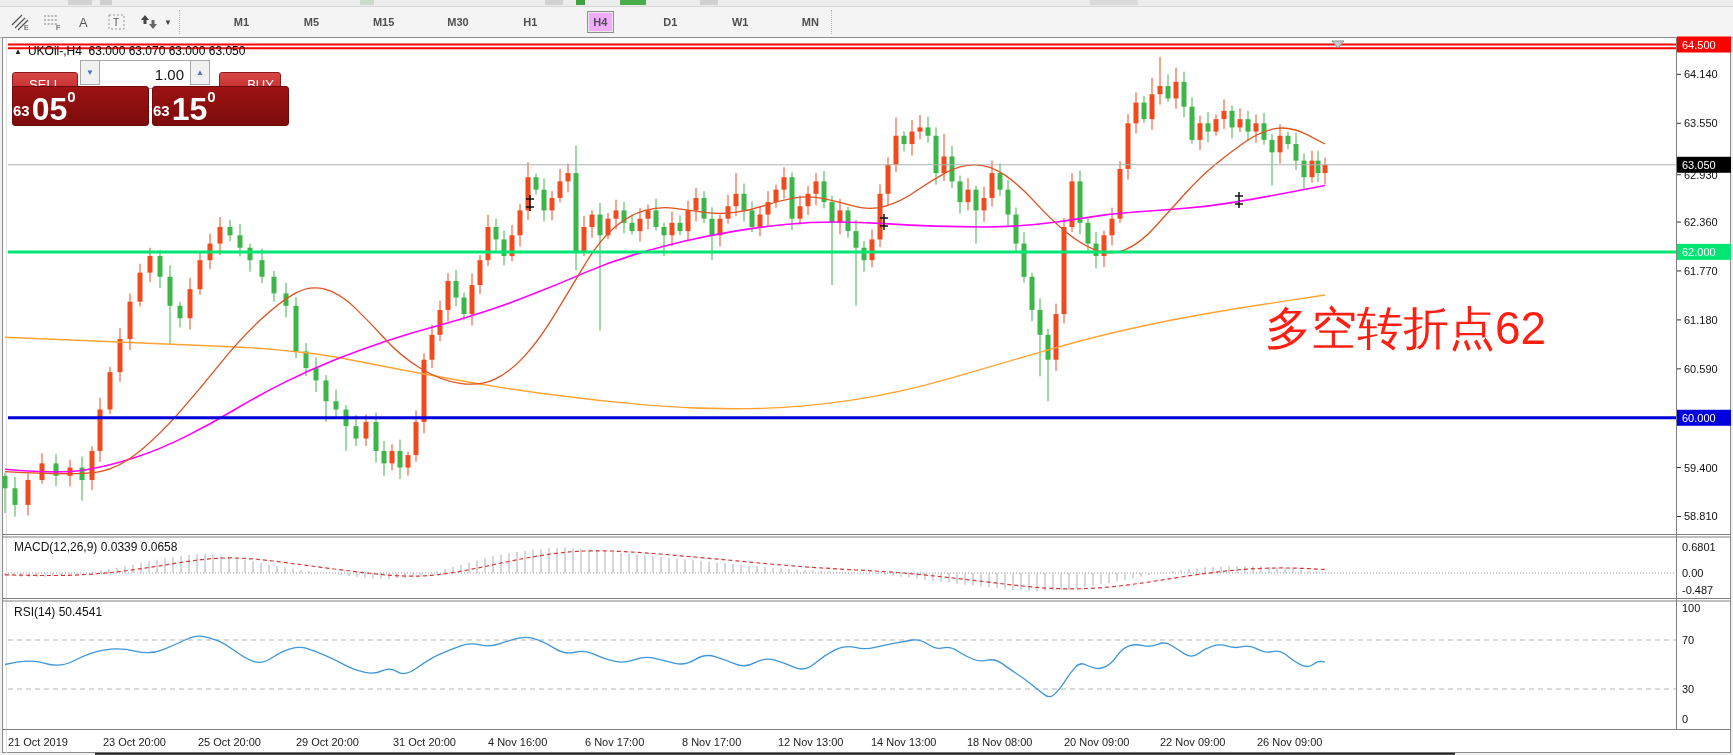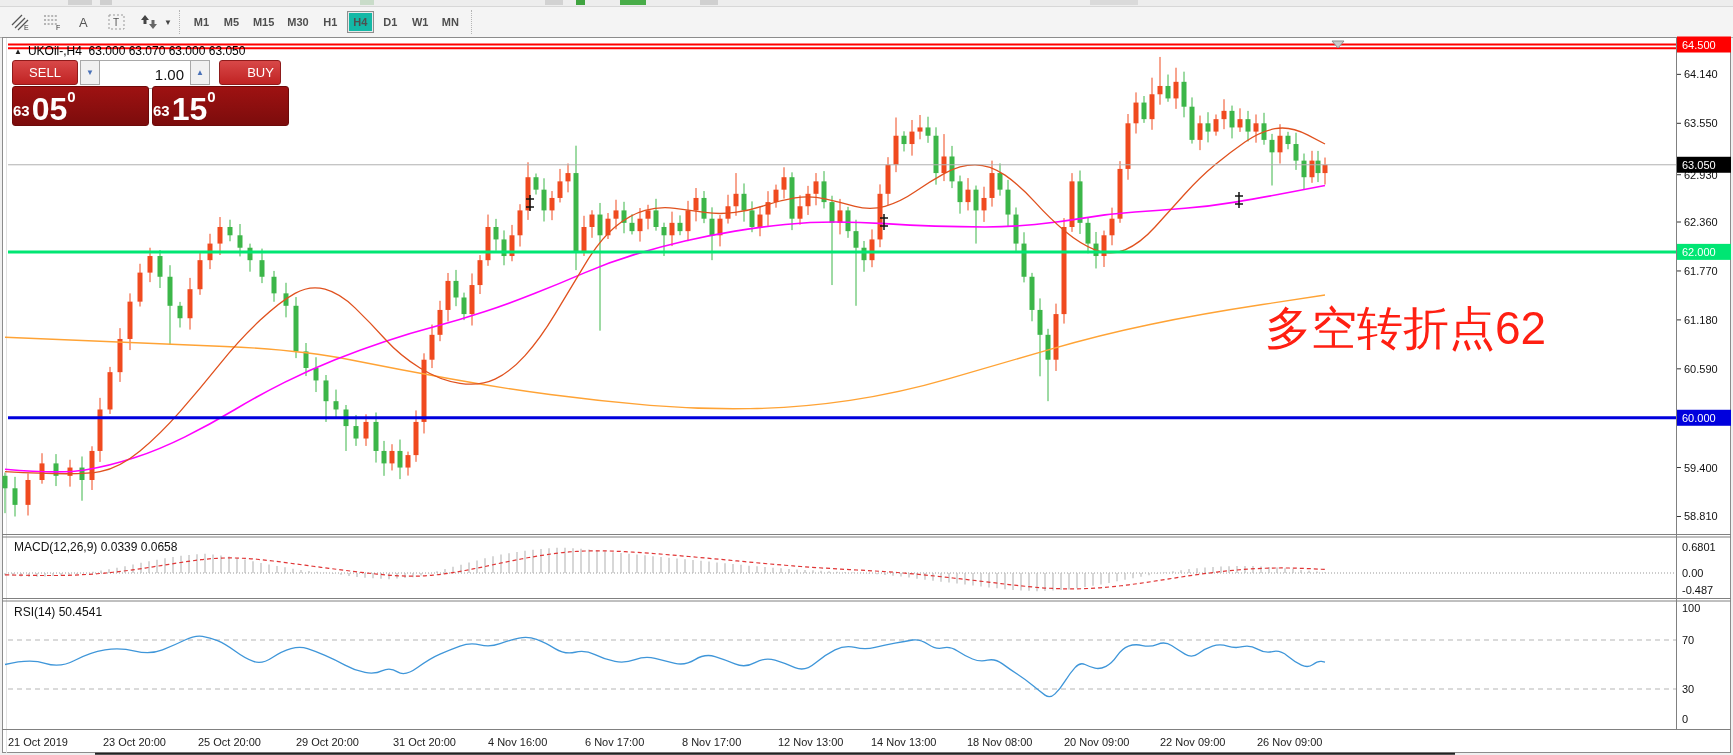--- a/index.html
+++ b/index.html
@@ -10,32 +10,32 @@
   .top-strip .frag{position:absolute;top:0;height:5px;}
   
   .toolbar{position:absolute;left:0;top:7px;width:1733px;height:30px;background:#f4f4f4;
            border-bottom:1px solid #b0b0b0;display:flex;align-items:center;}
   .tb-icons{display:flex;align-items:center;gap:6px;padding-left:8px;}
   .tb-btn{width:26px;height:24px;display:flex;align-items:center;justify-content:center;background:transparent;border:none;padding:0;cursor:pointer;}
   .tb-sep{width:1px;height:24px;border-left:1px dotted #b5b5b5;margin:0 7px;}
   .tb-caret{font-size:8px;color:#444;margin-left:-4px;}
   .tb-frames{display:flex;align-items:center;gap:3px;}
   .tf-btn{min-width:27px;height:22px;padding:0 4px;background:transparent;border:1px solid transparent;
-          font-family:"Liberation Sans",sans-serif;font-size:11px;font-weight:bold;color:#4f4f4f;cursor:pointer;}
-  .tf-btn.active{background:#14b8a6;border:1px solid #8f8f8f;box-shadow:inset 0 0 0 1px #e8e8e8;}
+          font-family:"Liberation Sans",sans-serif;font-size:11px;font-weight:bold;color:#4f4f4f;cursor:pointer;margin-left:40px;}
+  .tf-btn.active{background:#f0abfc;border:1px solid #8f8f8f;box-shadow:inset 0 0 0 1px #e8e8e8;}
   
   .chart-title{position:absolute;left:14px;top:44px;z-index:3;display:flex;align-items:center;gap:6px;
                font-size:12px;color:#000;white-space:pre;}
   .chart-title .tri{font-size:8px;color:#222;}
   
   .trade-panel{position:absolute;left:12px;top:60px;z-index:3;width:277px;}
   .tp-row1{display:flex;height:25px;}
   .btn-sell,.btn-buy{width:66px;height:25px;border:1px solid #8e1b1b;border-radius:3px;
      background:linear-gradient(#d84848,#c02323);color:#fff;font-family:"Liberation Sans",sans-serif;
-     font-size:13px;cursor:pointer;padding:0;}
+     font-size:13px;cursor:pointer;padding:0;margin-top:12px;}
   .btn-buy{margin-left:9px;width:62px;padding-left:21px;}
   .spin{display:flex;margin-left:2px;height:25px;box-sizing:border-box;}
   .spin button{width:20px;height:25px;background:#f1f1f1;border:1px solid #a9a9a9;color:#4a72b8;
      font-size:8px;padding:0;cursor:pointer;}
   .spin input{width:78px;height:23px;border:1px solid #a9a9a9;border-left:none;border-right:none;
      text-align:right;font-family:"Liberation Sans",sans-serif;font-size:15px;padding:2px 6px;color:#111;}
   .tp-row2{display:flex;margin-top:1px;height:40px;}
   .px{flex:1;display:flex;align-items:flex-end;
       background:linear-gradient(#9e1212,#7c0c0c);border:1px solid #6d0a0a;border-radius:3px;color:#fff;
       padding-bottom:2px;cursor:pointer;}

